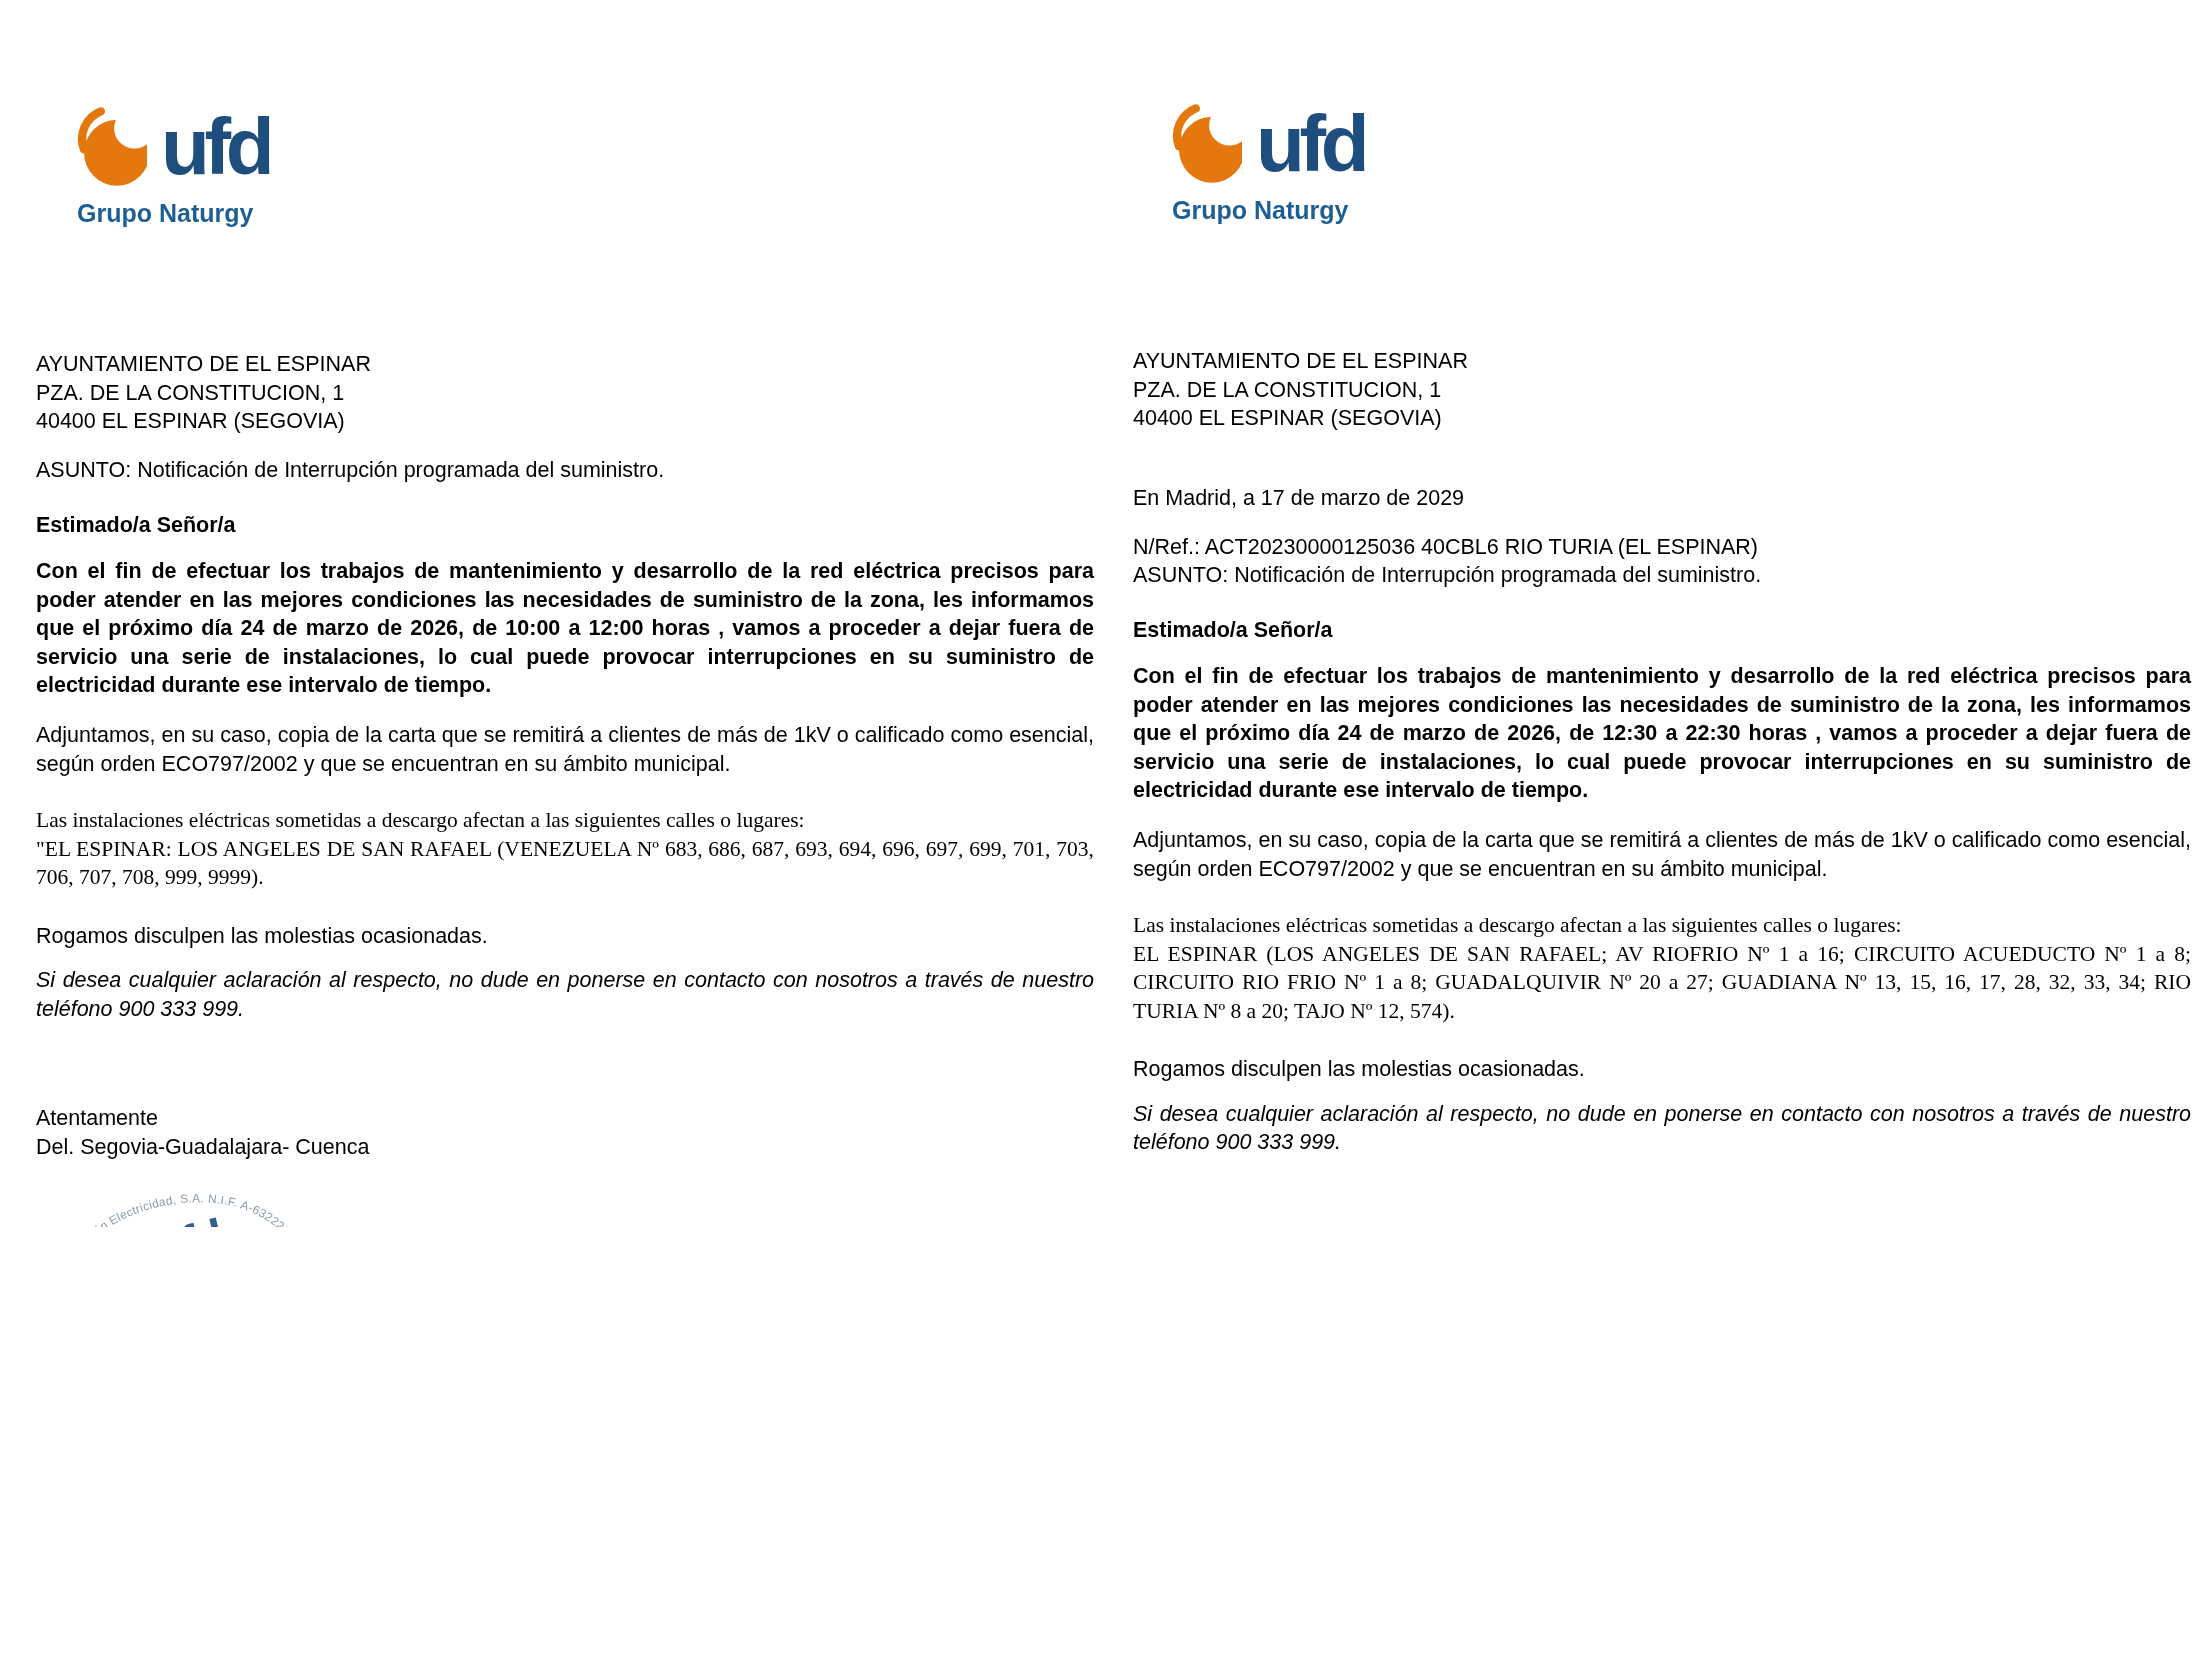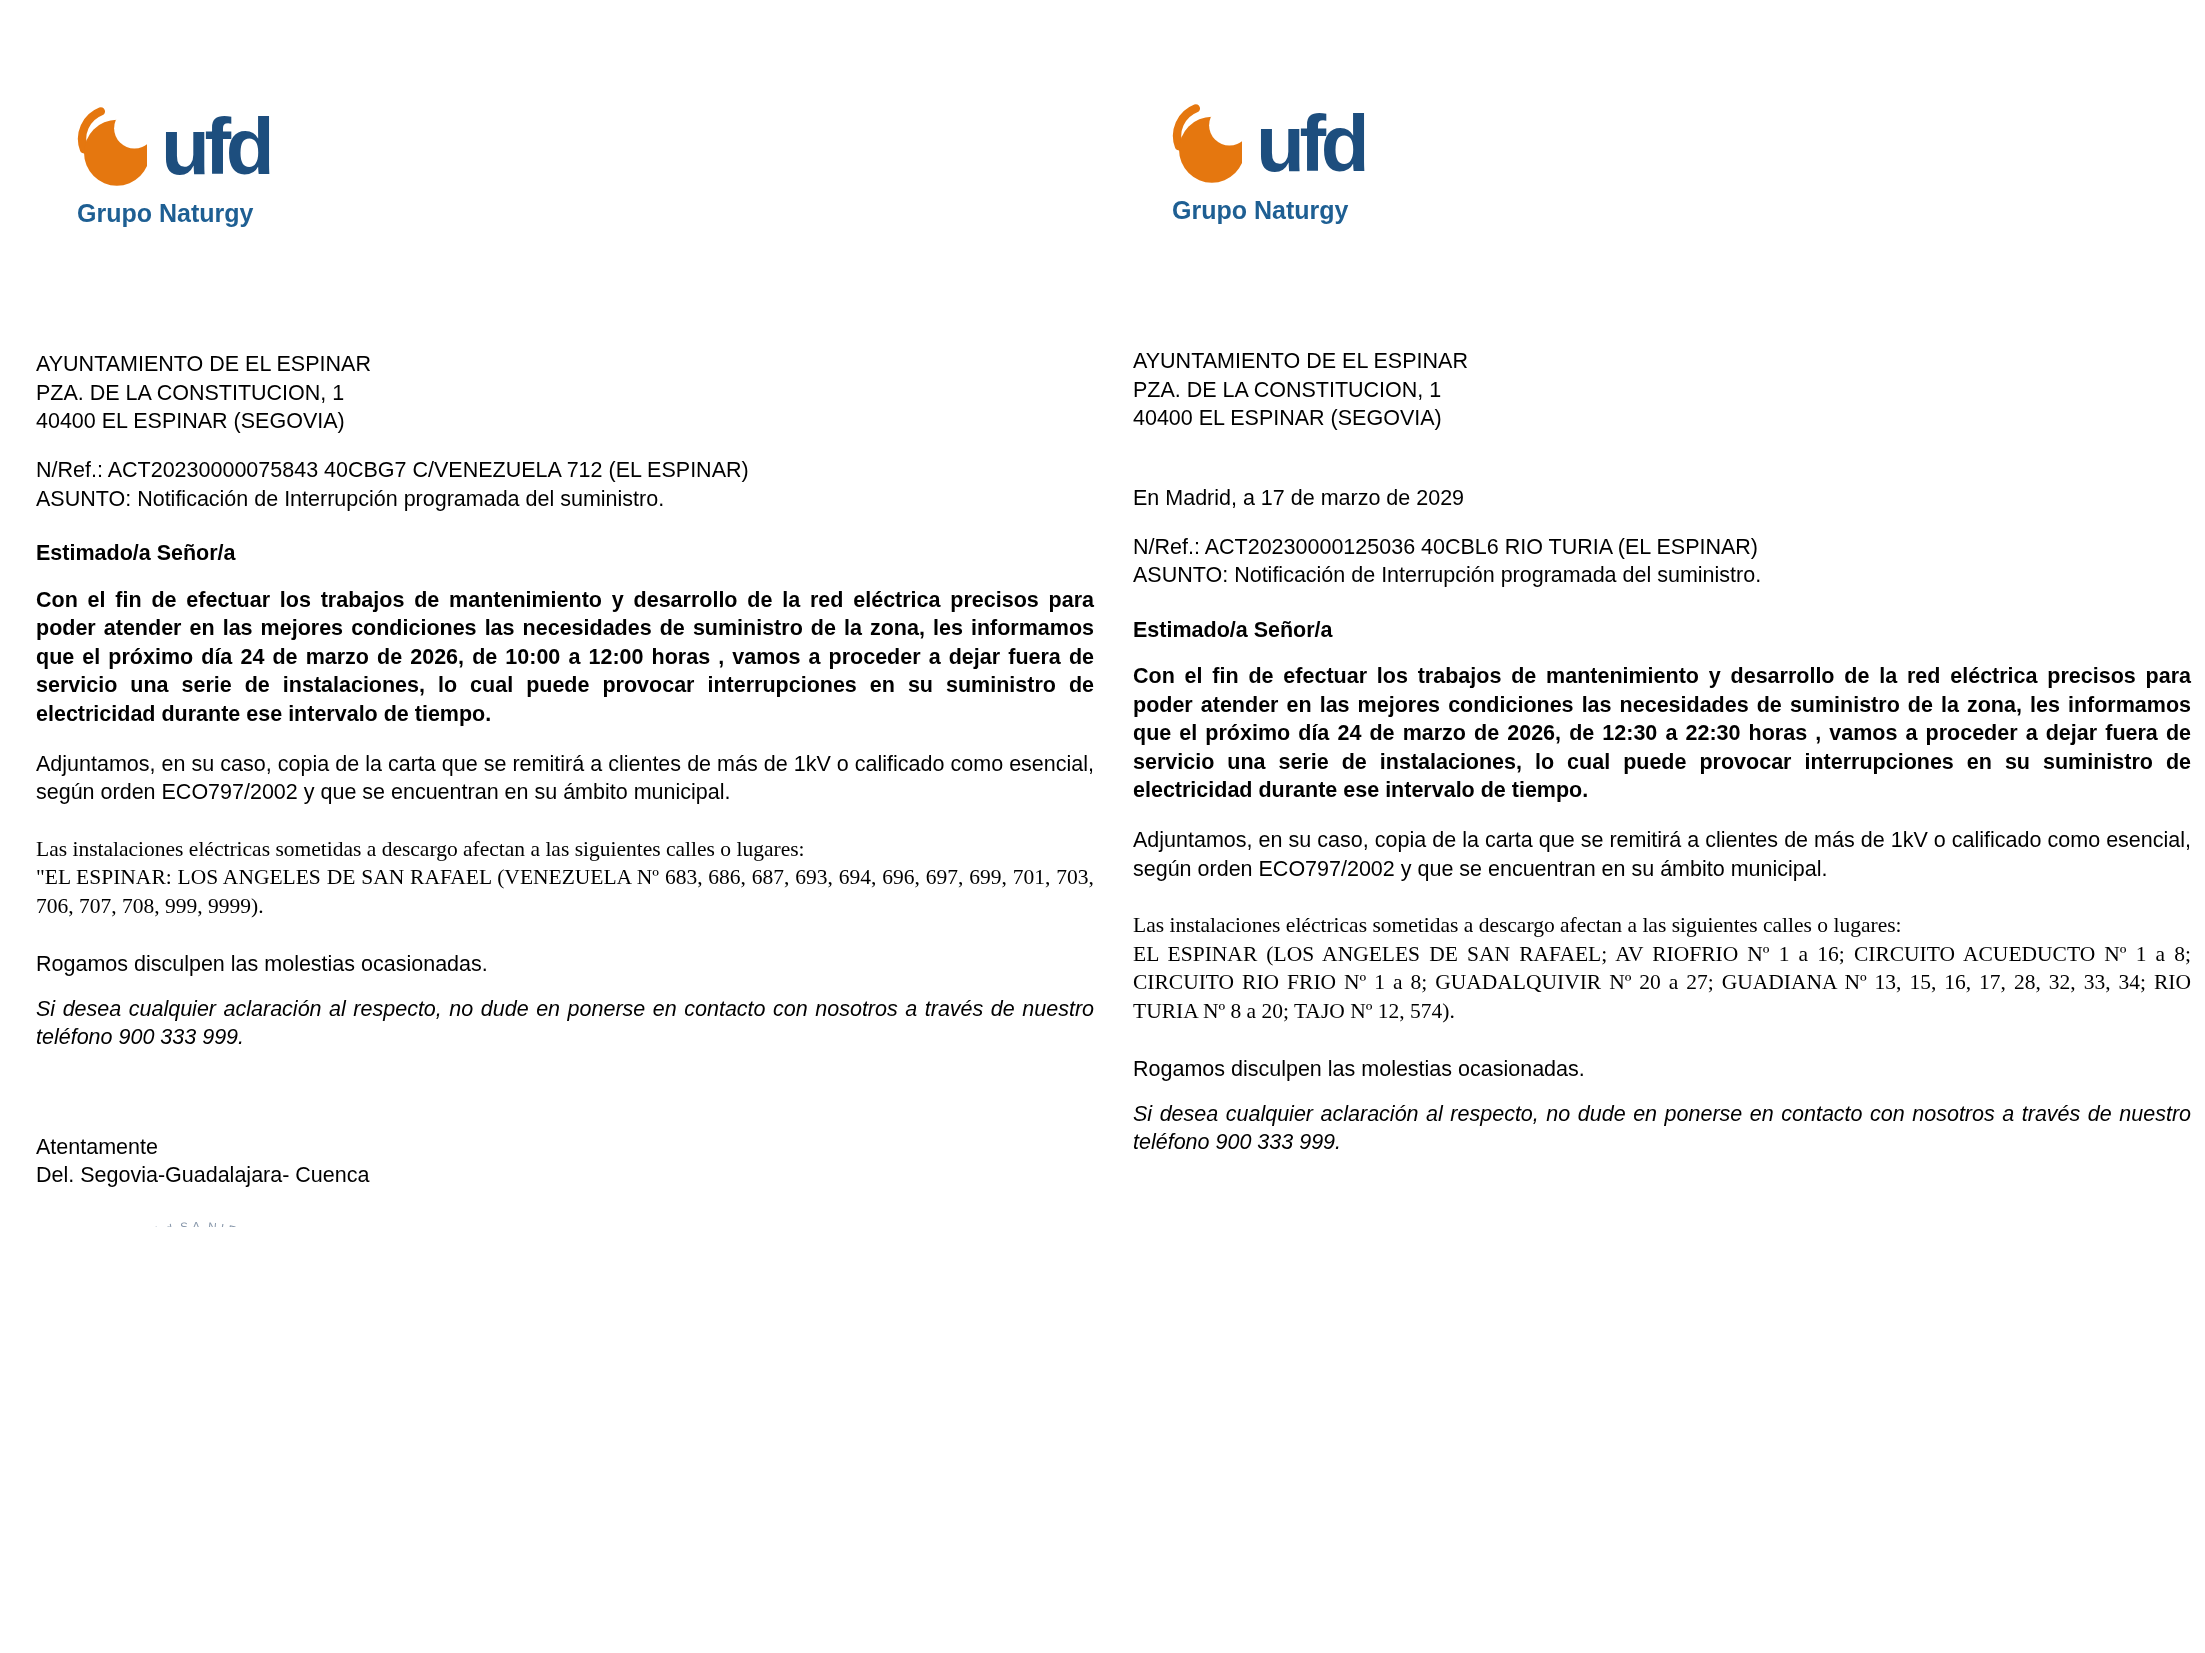--- a/index.html
+++ b/index.html
@@ -85,21 +85,20 @@
     </header>
 
     <div class="recipient">
       <div>AYUNTAMIENTO DE EL ESPINAR</div>
       <div>PZA. DE LA CONSTITUCION, 1</div>
       <div>40400 EL ESPINAR (SEGOVIA)</div>
     </div>
 
 
     <div class="refs">
-      <div>N/Ref.: ACT20230000075843 40CBG7 C/VENEZUELA 712 (EL ESPINAR)</div>
       <div>ASUNTO: Notificación de Interrupción programada del suministro.</div>
     </div>
 
     <p class="salute">Estimado/a Señor/a</p>
 
     <p class="p-body">Con el fin de efectuar los trabajos de mantenimiento y desarrollo de la red eléctrica precisos para poder atender en las mejores condiciones las necesidades de suministro de la zona, les informamos que el próximo día 24 de marzo de 2026, de 10:00 a 12:00 horas , vamos a proceder a dejar fuera de servicio una serie de instalaciones, lo cual puede provocar interrupciones en su suministro de electricidad durante ese intervalo de tiempo.</p>
 
     <p class="p-attach">Adjuntamos, en su caso, copia de la carta que se remitirá a clientes de más de 1kV o calificado como esencial, según orden ECO797/2002 y que se encuentran en su ámbito municipal.</p>
 
     <p class="p-streets"><span>Las instalaciones eléctricas sometidas a descargo afectan a las siguientes calles o lugares:</span><br><span>"EL ESPINAR: LOS ANGELES DE SAN RAFAEL (VENEZUELA Nº 683, 686, 687, 693, 694, 696, 697, 699, 701, 703, 706, 707, 708, 999, 9999).</span></p>

